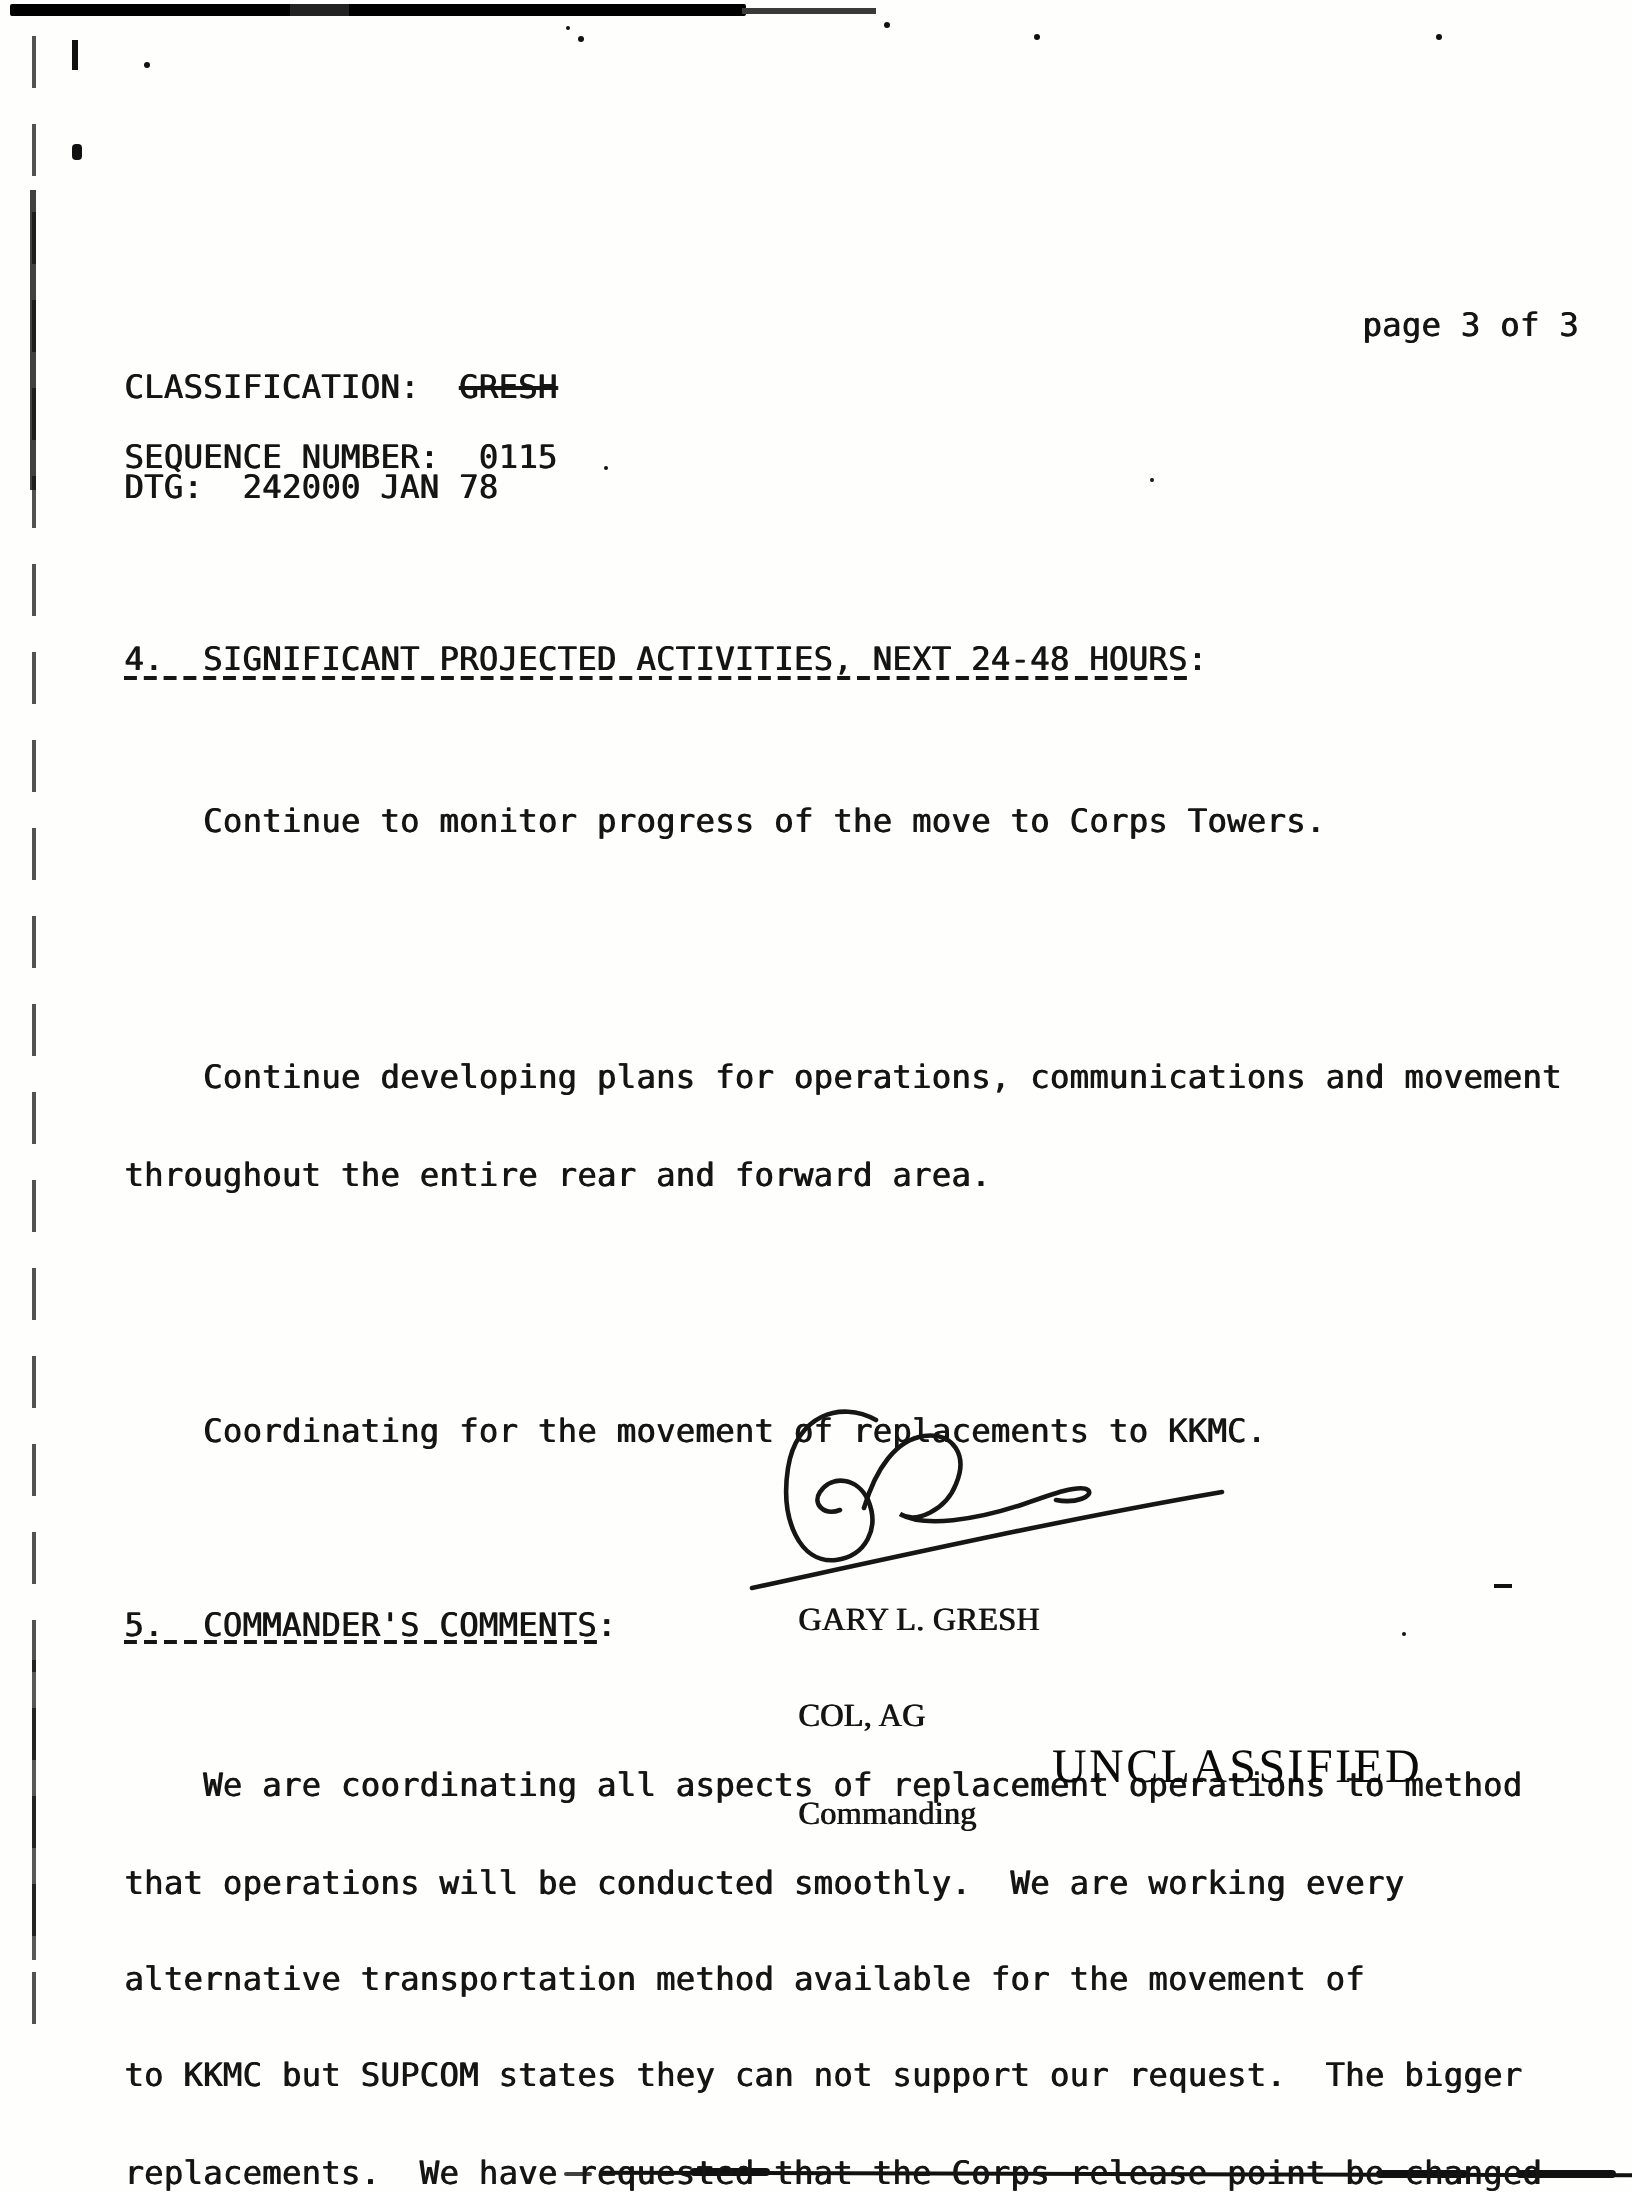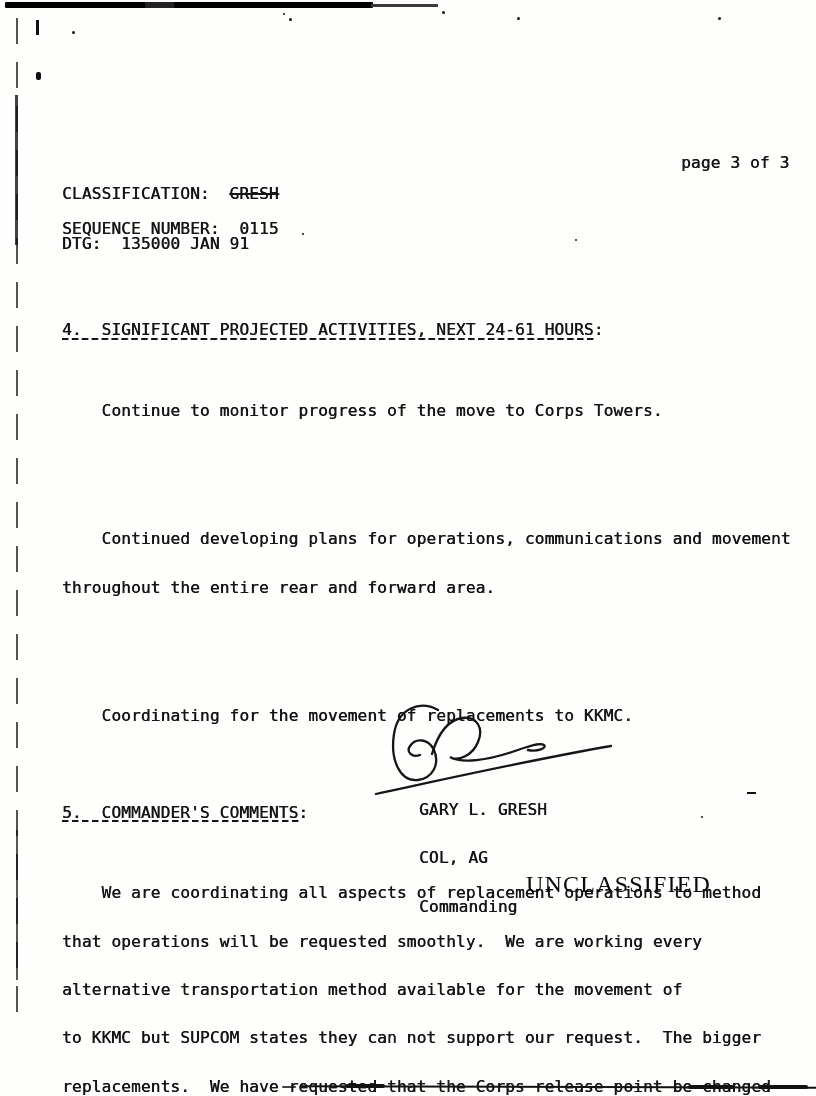--- a/index.html
+++ b/index.html
@@ -21,21 +21,21 @@
   
   .docbody { position:absolute; left:62px; top:274px; width:744px; }
   .para { margin-top:16px; }
   .tight { margin-top:0; }
   .uline {
     text-decoration-line:underline; text-decoration-style:dashed;
     text-decoration-thickness:1.6px; text-underline-offset:3px;
   }
   
   .sigsvg { position:absolute; left:370px; top:698px; }
-  .sigblock { position:absolute; left:419px; top:770px; }
+  .sigblock { position:absolute; left:399px; top:770px;font-family:Liberation Serif, serif; }
   
   .stamp {
     position:absolute; left:526px; top:871px;
     font-family:"Liberation Serif", serif; font-weight:normal;
     font-size:24px; letter-spacing:1.2px; color:#0a0a0a; white-space:nowrap;
   }
   
   .art { position:absolute; background:#111; }
   .top-band { left:5px; top:2px; width:368px; height:6px; border-radius:1px;
     background:linear-gradient(90deg,#000 0 38%,#222 38% 46%,#000 46% 100%); }
@@ -71,43 +71,43 @@
   <div class="art speck" style="left:442px;top:11px;width:3px;height:3px;"></div>
   <div class="art speck" style="left:517px;top:17px;width:3px;height:3px;"></div>
   <div class="art speck" style="left:718px;top:17px;width:3px;height:3px;"></div>
   <div class="art speck" style="left:302px;top:233px;width:2px;height:2px;"></div>
   <div class="art speck" style="left:575px;top:239px;width:2px;height:2px;"></div>
   <div class="art" style="left:747px;top:792px;width:9px;height:2px;"></div>
   <div class="art speck" style="left:701px;top:816px;width:2px;height:2px;"></div>
 
   <div class="hdr mono">
     <div class="row"><span>CLASSIFICATION:  </span><span class="struck">GRESH</span></div>
-    <div class="row">DTG:  135000 JAN 91</div>
+    <div class="row">DTG:  242000 JAN 78</div>
   </div>
   <div class="pagenum mono">page 3 of 3</div>
   <div class="seq mono">SEQUENCE NUMBER:  0115</div>
 
   <div class="docbody mono">
 
-    <div><span class="uline">4.  SIGNIFICANT PROJECTED ACTIVITIES, NEXT 24-61 HOURS</span><span>:</span></div>
+    <div><span class="uline">4.  SIGNIFICANT PROJECTED ACTIVITIES, NEXT 24-48 HOURS</span><span>:</span></div>
     <div class="para tight">
       <div>    Continue to monitor progress of the move to Corps Towers.</div>
     </div>
     <div class="para">
-      <div>    Continued developing plans for operations, communications and movement</div>
+      <div>    Continue developing plans for operations, communications and movement</div>
       <div>throughout the entire rear and forward area.</div>
     </div>
     <div class="para">
       <div>    Coordinating for the movement of replacements to KKMC.</div>
     </div>
 
     <div><span class="uline">5.  COMMANDER'S COMMENTS</span><span>:</span></div>
     <div class="para tight">
       <div>    We are coordinating all aspects of replacement operations to method</div>
-      <div>that operations will be requested smoothly.  We are working every</div>
+      <div>that operations will be conducted smoothly.  We are working every</div>
       <div>alternative transportation method available for the movement of</div>
       <div>to KKMC but SUPCOM states they can not support our request.  The bigger</div>
       <div>replacements.  We have requested that the Corps release point be changed</div>
       
       
       
       
     </div>
     
   </div>

